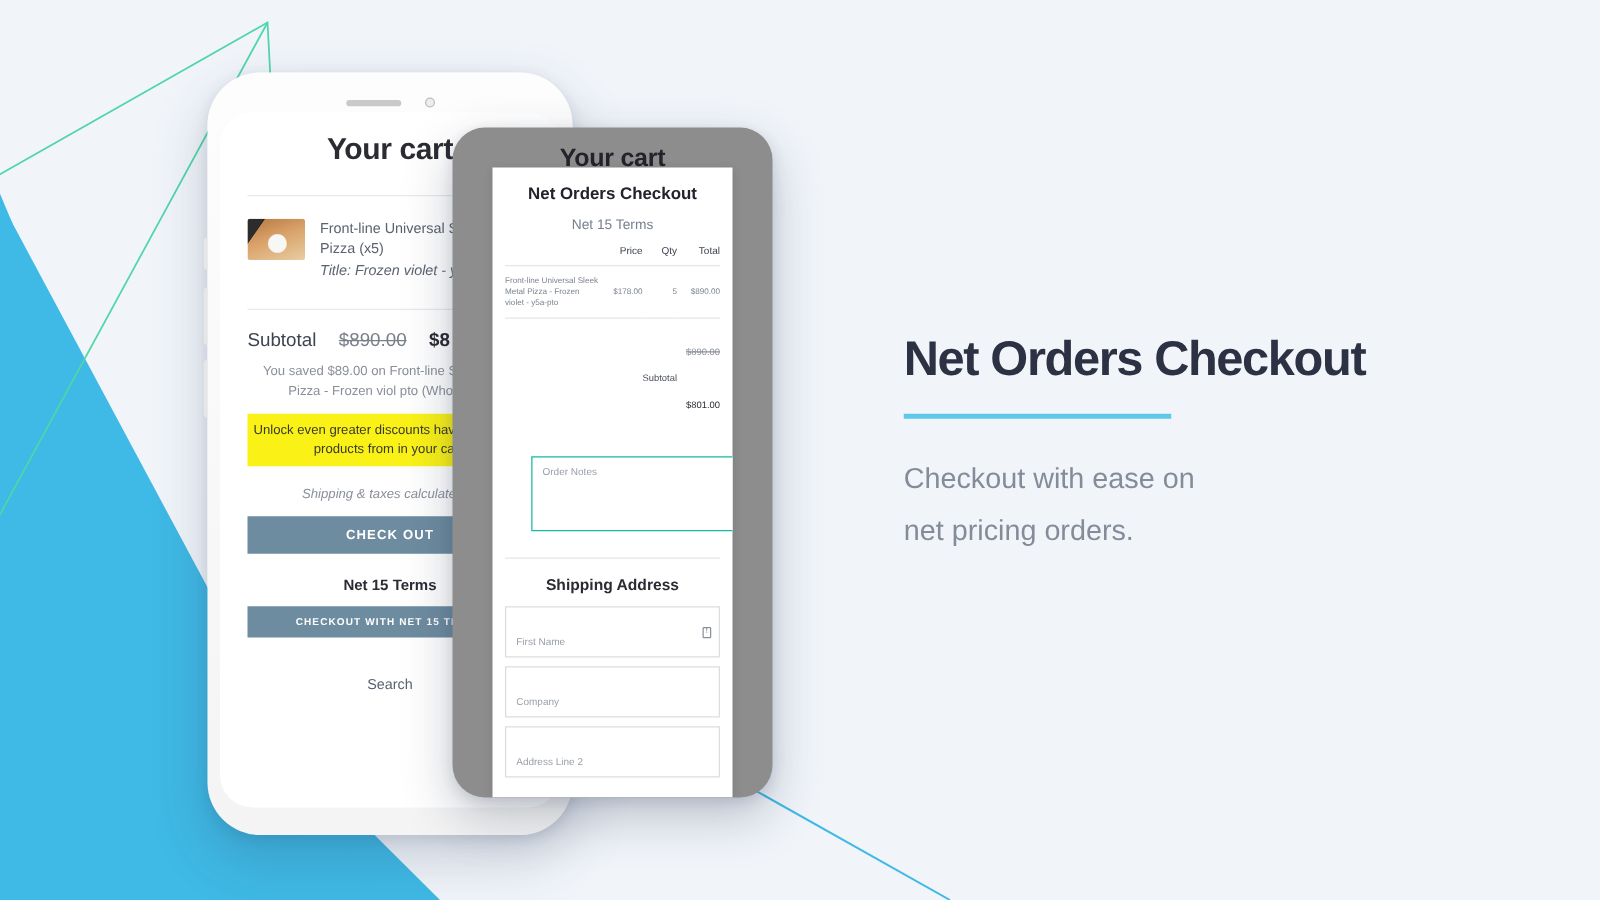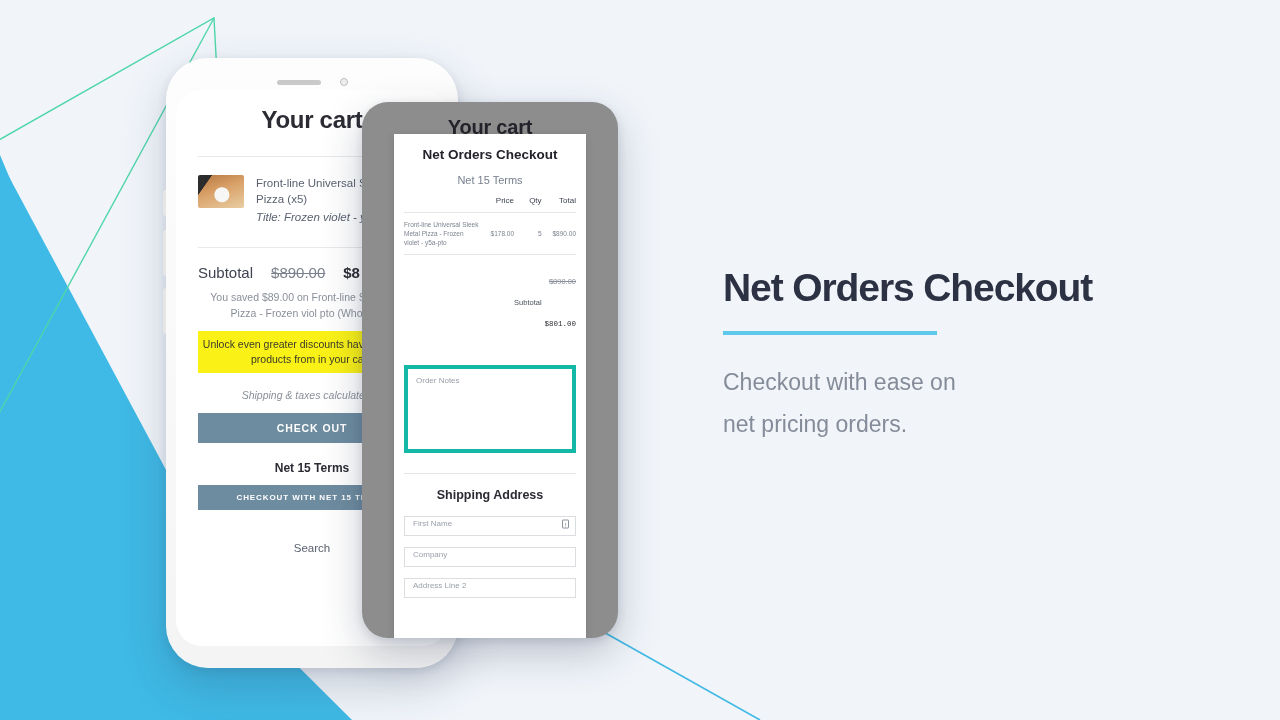--- a/index.html
+++ b/index.html
@@ -150,38 +150,38 @@
   table.order td {
     font-size: 6.5px; color: #7c838f; padding: 7px 0;
     border-top: 1px solid #e6e6ea; vertical-align: middle; text-align: right;
   }
   table.order td.c-desc { text-align: left; line-height: 9px; }
   table.order tr.sub td {
     font-size: 7.5px; color: #4a505c; padding: 6px 0 8px 0;
   }
   table.order tr.sub td.sub-lbl { text-align: right; }
   .sub-old { display: block; text-decoration: line-through; color: #8a9099; }
-  .sub-new { display: block; color: #2b2b33; font-family: Liberation Mono, monospace; }
+  .sub-new { display: block; color: #2b2b33; }
 
   .notes {
-    width: 100%; height: 88px; margin-top: 12px;
-    border: 4px solid #14b8a6; background: #fff;
+    width: 100%; height: 60px; margin-top: 12px;
+    border: 1px solid #14b8a6; background: #fff;
     font-family: inherit; font-size: 8px; color: #9aa0aa;
-    padding: 7px 8px; resize: none;
+    padding: 7px 8px; resize: none; margin-left: 21px;
   }
   .notes::placeholder { color: #9aa0aa; }
   .divider { height: 1px; background: #e6e6ea; margin: 16px 0 0 0; }
   .ship-head {
     text-align: center; font-size: 12.5px; font-weight: 700;
     color: #2b2b33; padding: 14px 0 10px 0;
   }
   .field-wrap { position: relative; margin-bottom: 7px; }
   .field {
     width: 100%; border: 1px solid #dcdde1; background: #fff;
-    font-family: inherit; font-size: 8px; padding: 2px 20px 7px 8px;
+    font-family: inherit; font-size: 8px; padding: 23px 20px 7px 8px;
     color: #30343c;
   }
   .field::placeholder { color: #9aa0aa; }
   .fld-icon {
     position: absolute; right: 7px; top: 50%; transform: translateY(-50%);
     width: 7px; height: 9px; border: 1px solid #8b9099; border-radius: 1px;
     display: flex; align-items: center; justify-content: center;
     font-size: 6px; color: #6c727b; line-height: 1;
   }
 

